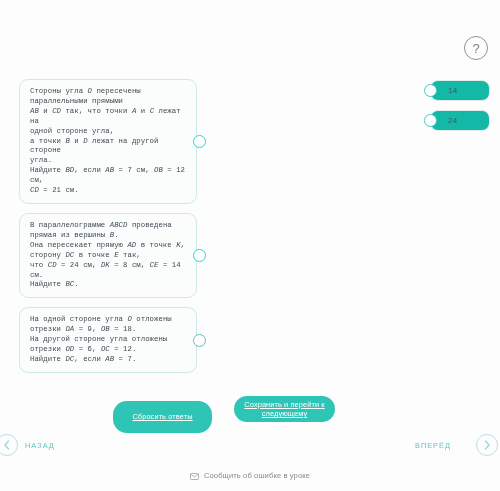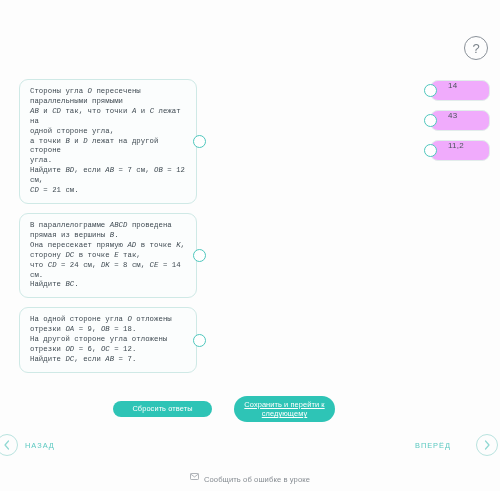--- a/index.html
+++ b/index.html
@@ -103,25 +103,26 @@
   .answers {
     position: absolute;
     right: 10px;
     top: 80px;
     width: 60px;
   }
   .answer {
     position: relative;
     height: 21px;
     margin-bottom: 9px;
-    background: #f0abfc;
+    background: #14b8a6;
     border: 1px solid #e2eceb;
     border-radius: 8px;
     box-sizing: border-box;
     display: flex;
+    align-items: center;
     padding-left: 17px;
     cursor: pointer;
   }
   .answer .node-left {
     position: absolute;
     left: -7px;
     top: 50%;
     margin-top: -6.5px;
     width: 13px;
     height: 13px;
@@ -159,21 +160,22 @@
     display: flex;
     align-items: center;
     justify-content: center;
     box-sizing: border-box;
     letter-spacing: 0.1px;
   }
   .btn-reset {
     left: 113px;
     top: 5px;
     width: 99px;
-    height: 16px;
+    height: 32px;
+    text-decoration: underline;
   }
   .btn-save {
     left: 234px;
     top: 0px;
     width: 101px;
     height: 26px;
     padding: 0 8px;
     white-space: pre-line;
     text-decoration: underline;
   }
@@ -223,21 +225,21 @@
     text-transform: uppercase;
   }
 
   
   .report {
     position: absolute;
     top: 466px;
     left: 0;
     width: 500px;
     display: flex;
-    align-items: flex-end;
+    align-items: center;
     justify-content: center;
     gap: 5px;
     cursor: pointer;
   }
   .report-label {
     font-size: 7.6px;
     color: #858b91;
     letter-spacing: 0.1px;
   }
   .mail-icon { display: block; }
@@ -272,27 +274,23 @@
 
   <div class="answers">
 
     <div class="answer">
       <div class="node-left"></div>
       <span class="answer-label">14</span>
     </div>
 
     <div class="answer">
       <div class="node-left"></div>
-      <span class="answer-label">43</span>
-    </div>
-
-    <div class="answer">
-      <div class="node-left"></div>
-      <span class="answer-label">11,2</span>
-    </div>
+      <span class="answer-label">24</span>
+    </div>
+
 
   </div>
 
   <div class="actions">
     <button class="btn btn-reset">Сбросить ответы</button>
     <button class="btn btn-save">Сохранить и перейти к
 следующему</button>
   </div>
 
   <div class="footer">

